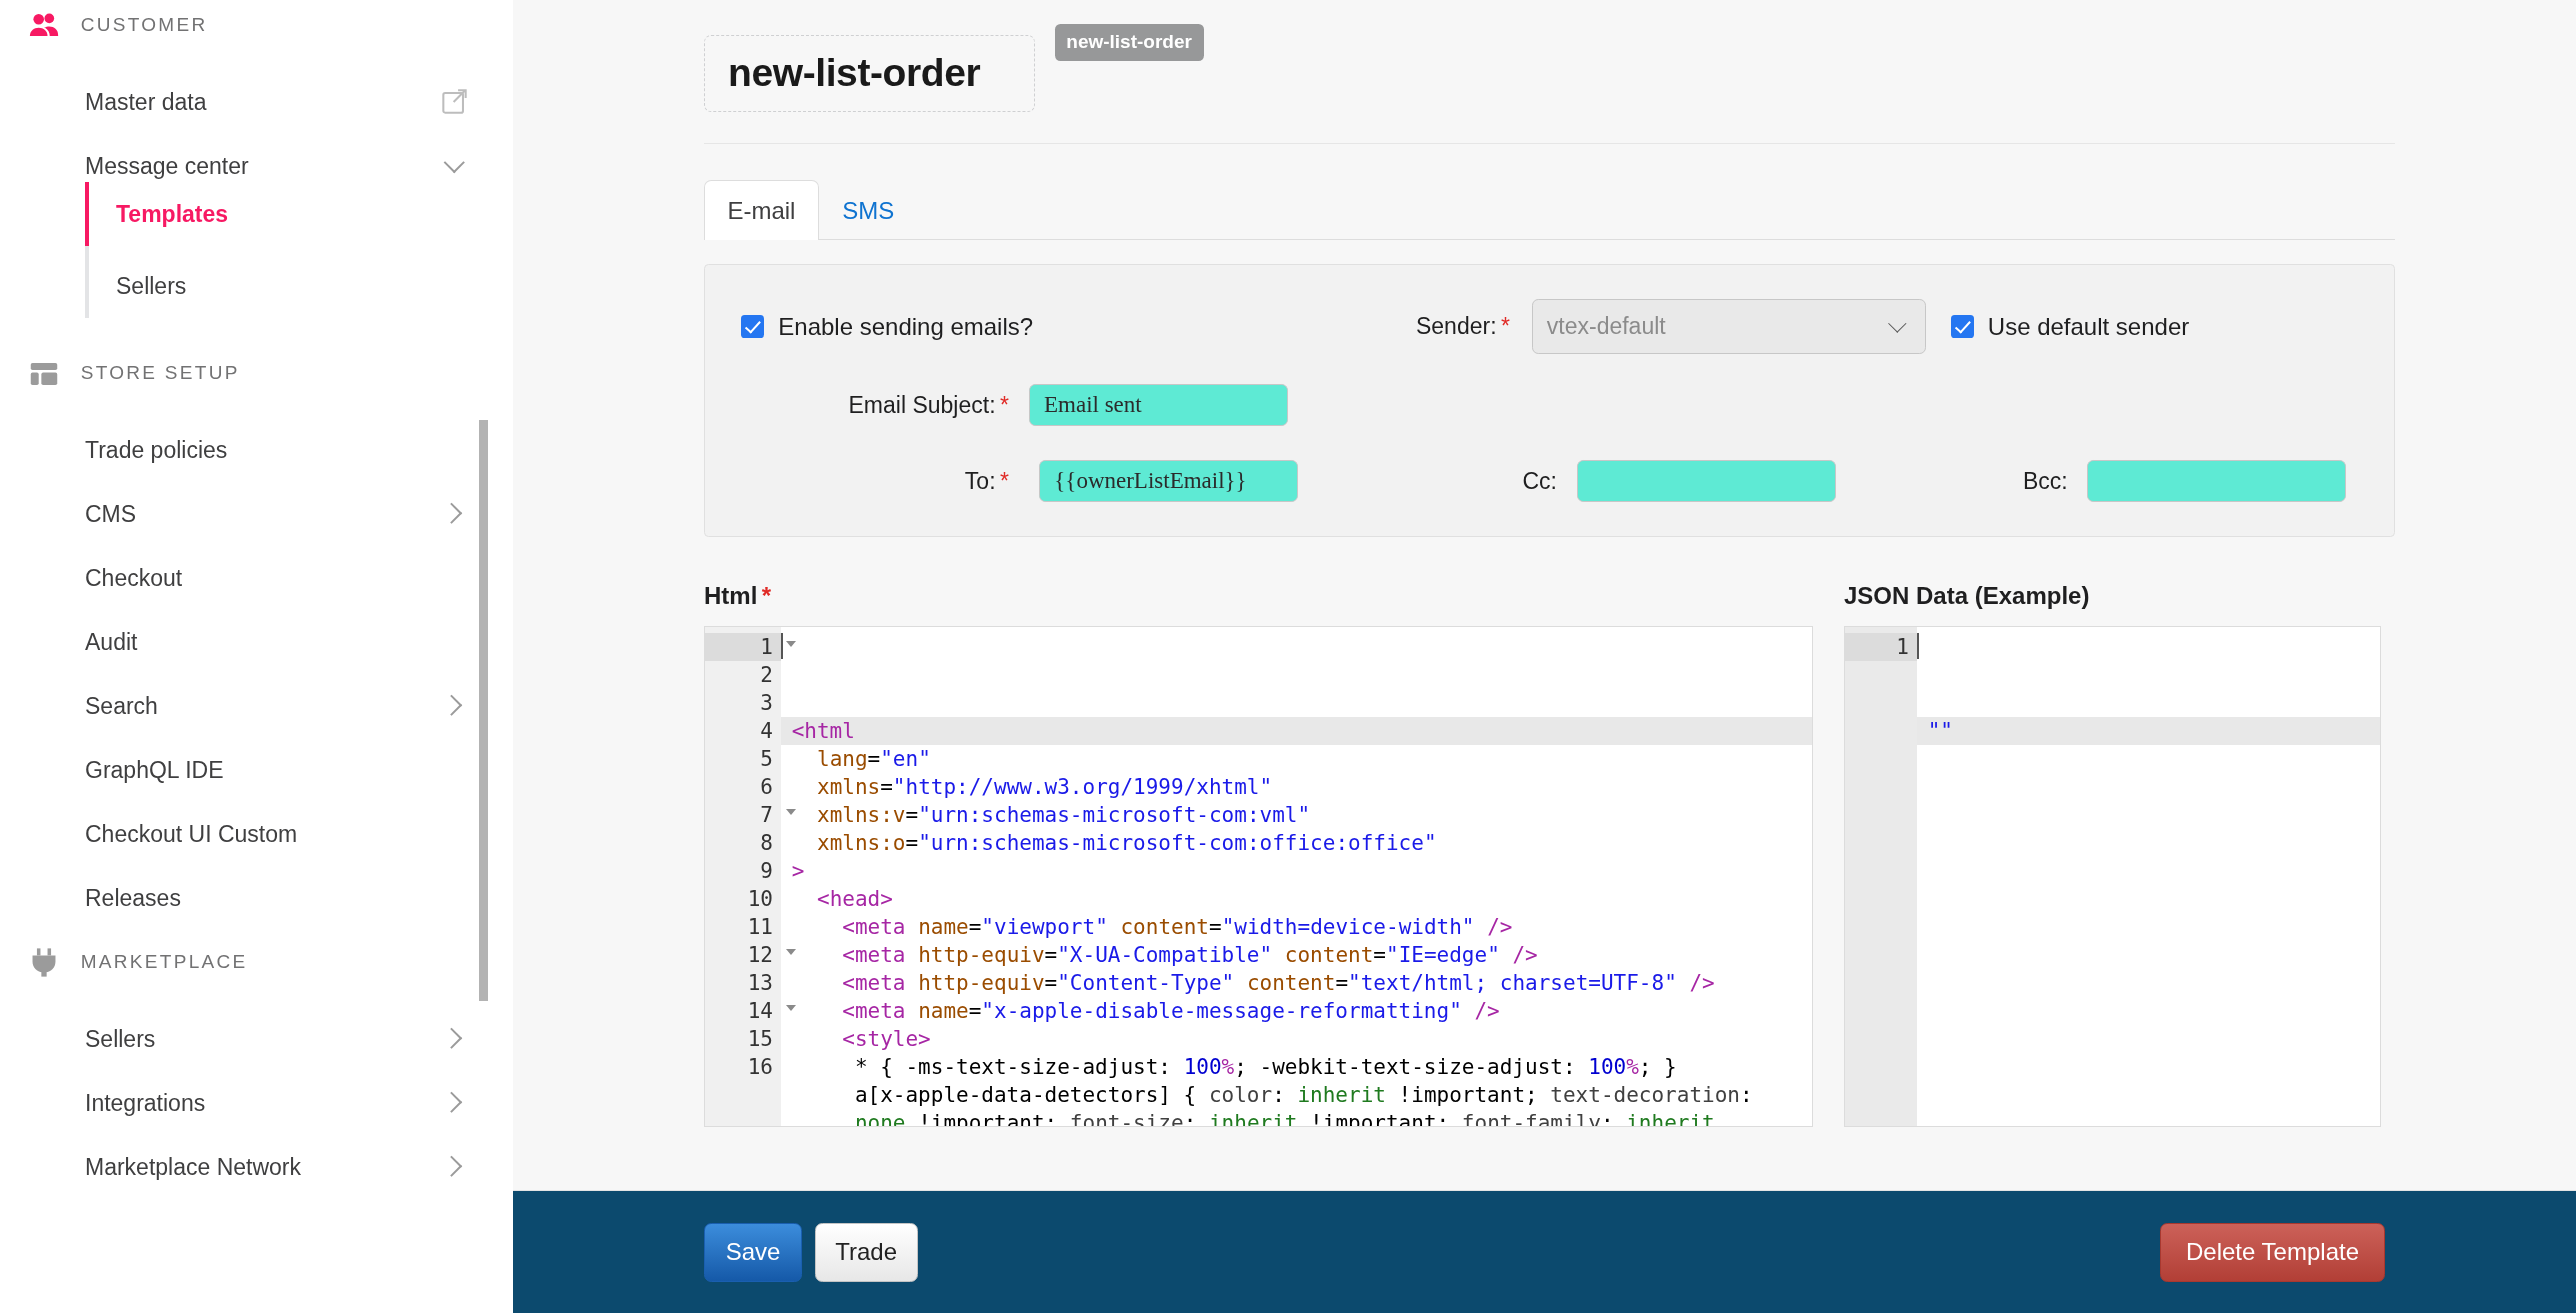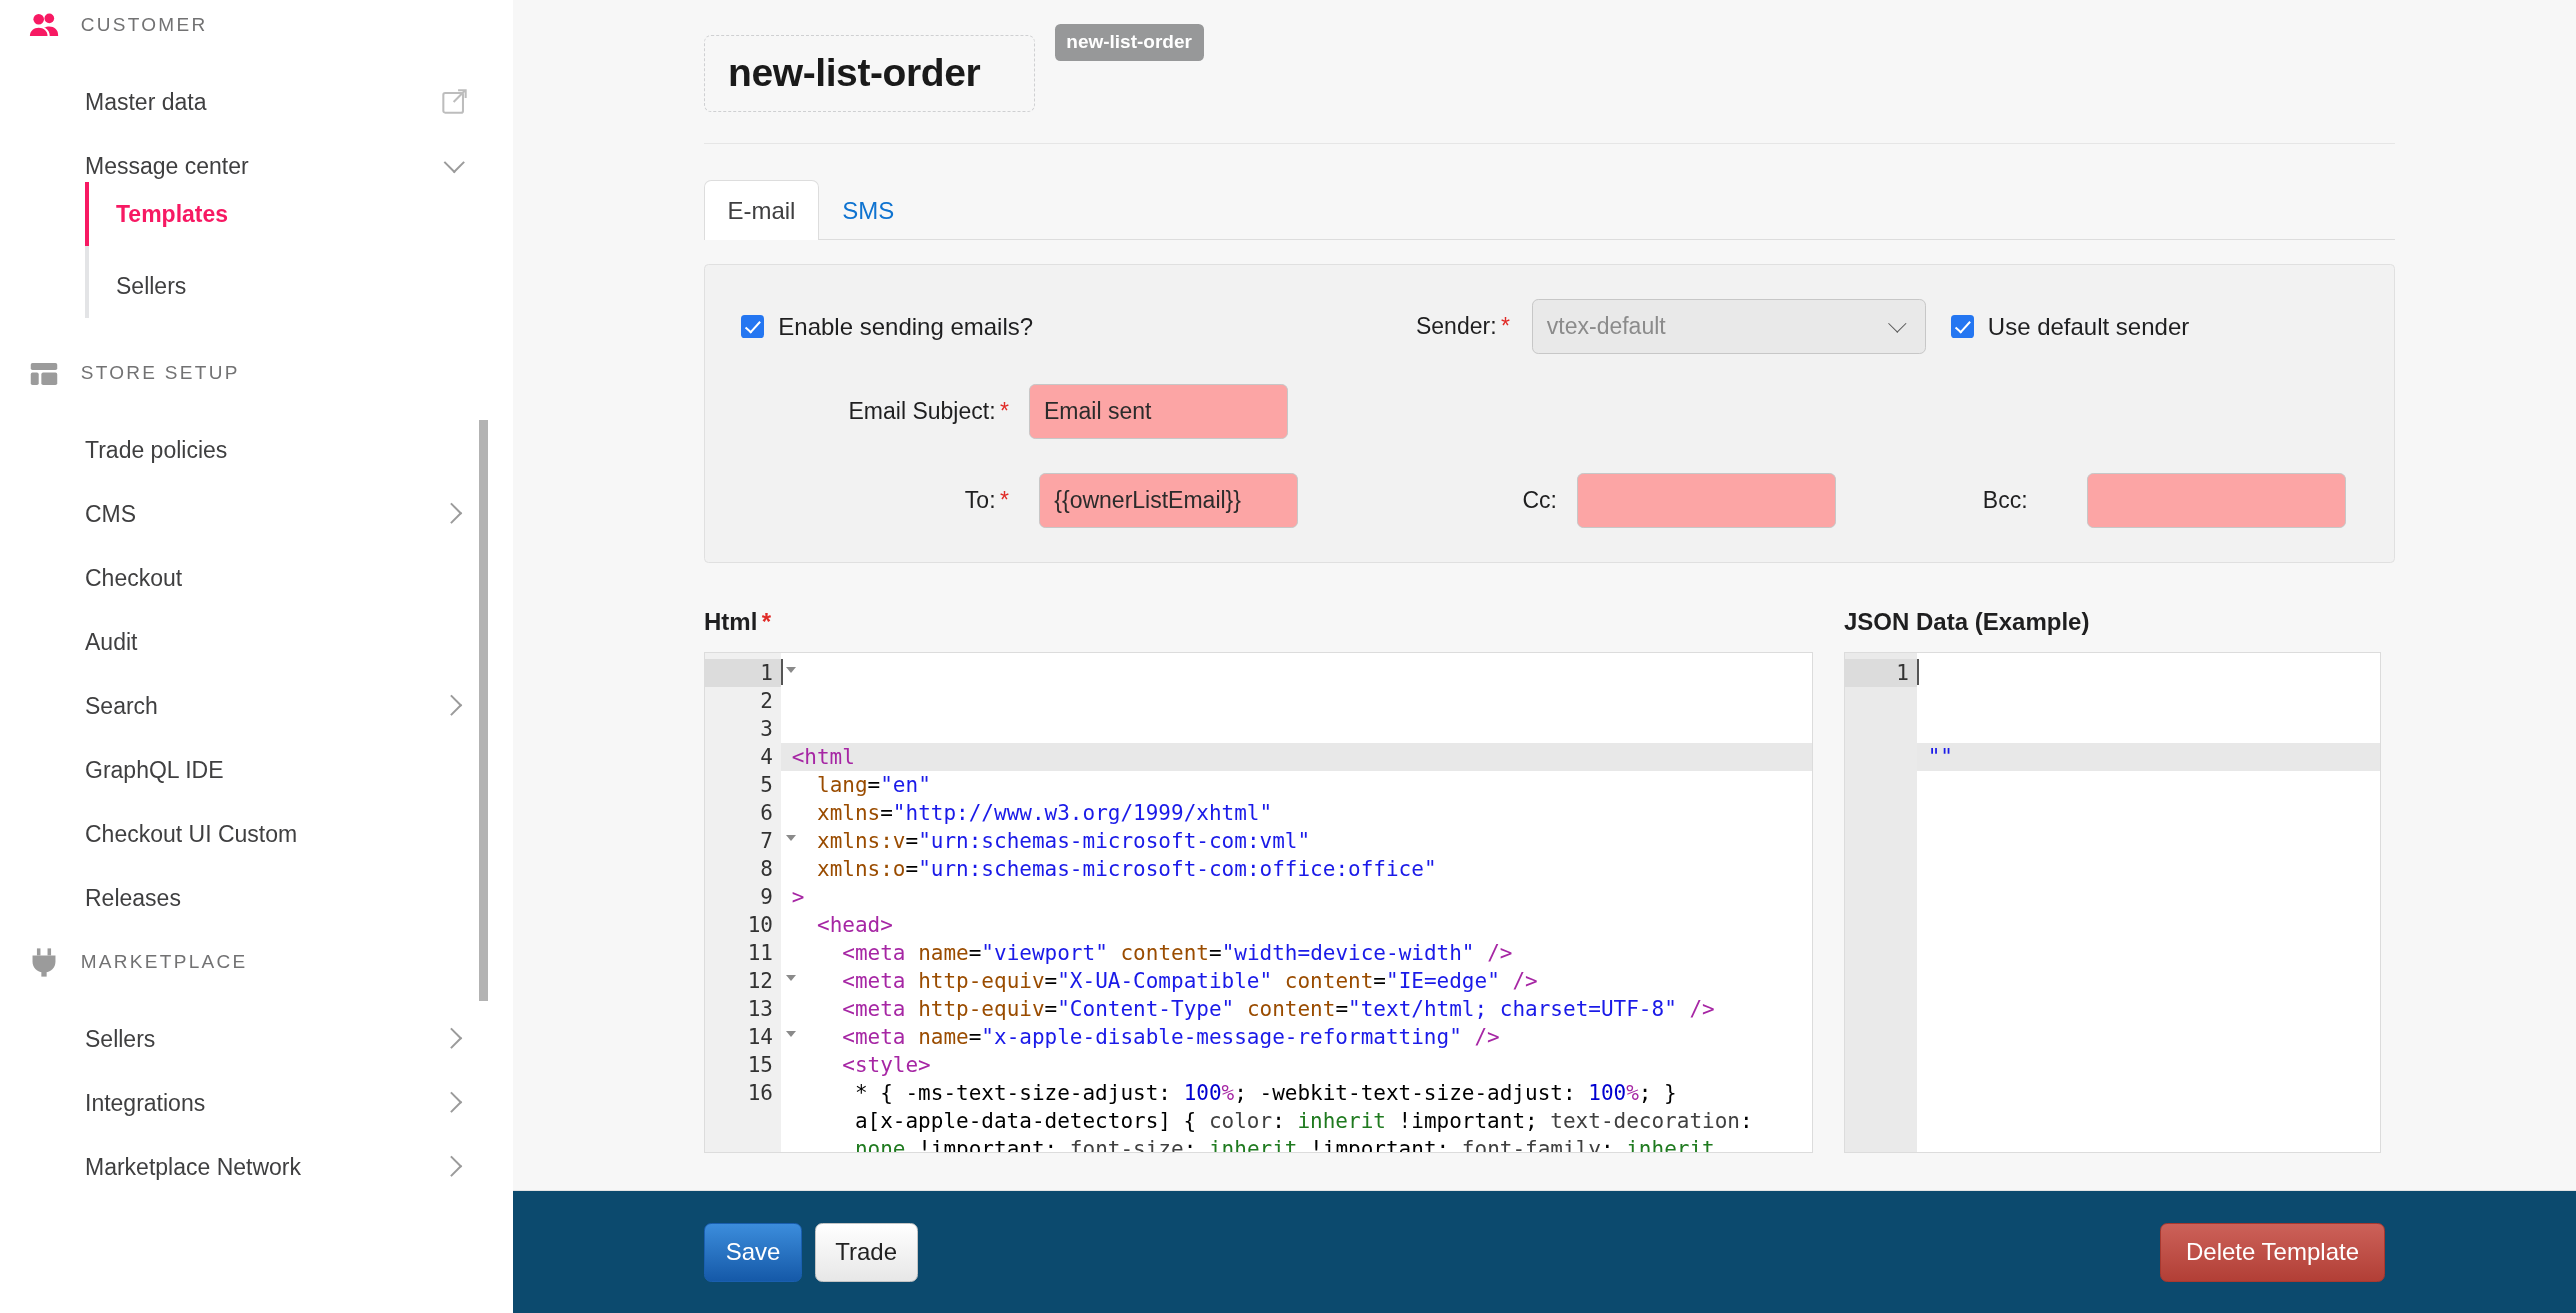--- a/index.html
+++ b/index.html
@@ -270,29 +270,29 @@
 
   .flabel {
     font-size: 23px;
     color: #1f1f20;
     text-align: right;
     white-space: nowrap;
   }
   .req { color: #e02b27; margin-left: 4.5px; }
 
   .finput {
-    height: 55px;
+    height: 42px;
     border: 0.9px solid #c7c7c7;
     border-radius: 6.3px;
-    background: #fca5a5;
+    background: #5eead4;
     font-size: 23px;
     color: #2b2b2b;
     padding: 0 14.3px;
     outline: none;
-    font-family: Liberation Sans, sans-serif;
+    font-family: Liberation Serif, serif;
   }
   .fselect {
     height: 55px;
     border: 0.9px solid #c7c7c7;
     border-radius: 6.3px;
     background: #e9e9e9;
     font-size: 23px;
     color: #8b8b8b;
     padding: 0 14.3px;
     display: flex;
@@ -601,21 +601,21 @@
             <input class="finput" style="width: 259px; margin-left: 19.7px;" value="Email sent">
           </div>
 
           <div class="frow r3">
             <div class="flabel" style="width:268px;">
               <span>To:</span><span class="req">*</span>
             </div>
             <input class="finput" style="width: 259px; margin-left: 30px;" value="{{ownerListEmail}}">
             <div class="flabel" style="width:152px; margin-left:107px;">Cc:</div>
             <input class="finput" style="width: 259px; margin-left: 19.7px;" value="">
-            <div class="flabel" style="width:125px; margin-left:107px;text-align:center;">Bcc:</div>
+            <div class="flabel" style="width:125px; margin-left:107px;">Bcc:</div>
             <input class="finput" style="width: 259px; margin-left: 19.7px;" value="">
           </div>
         </div>
 
         <div class="editors">
           <div class="ed-col-left">
             <div class="ed-title">
               <span>Html</span><span class="req">*</span>
             </div>
             <div class="code-editor">

